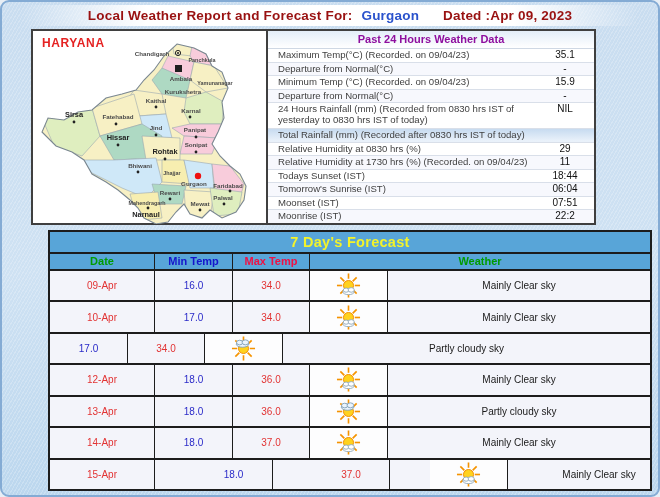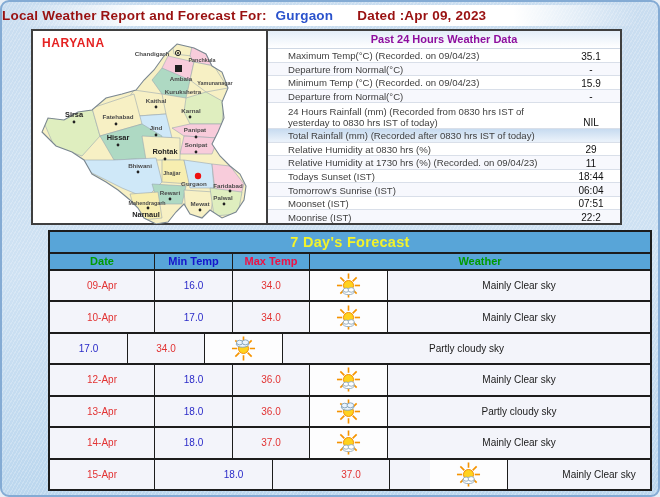--- a/index.html
+++ b/index.html
@@ -9,21 +9,21 @@
     font-family:"Liberation Sans", sans-serif;
     background:
       repeating-linear-gradient(120deg, rgba(255,255,255,.22) 0 1px, rgba(255,255,255,0) 1px 3px),
       linear-gradient(180deg,#c9ddf0 0%, #cfe2f3 55%, #bcd7ee 100%);
     border:2px solid #84abd4; border-radius:9px;
   }
 
   
   .title-bar {
     position:absolute; top:3px; left:0; right:0; height:21px;
-    line-height:21px;
+    text-align:center; line-height:21px;
     font-size:13.5px; font-weight:bold; color:#991111; letter-spacing:.2px;
     background:linear-gradient(90deg, rgba(255,255,255,0) 3%, #ffffff 22%, #ffffff 78%, rgba(255,255,255,0) 97%);
     white-space:nowrap;
   }
   .title-city { color:#2a52cc; margin:0 6px 0 5px; }
   .title-dated { margin-left:14px; }
 
   
   .top-section { position:absolute; top:27px; left:29px; display:flex; }
 
@@ -35,33 +35,33 @@
     position:absolute; top:5px; left:9px; z-index:2;
     color:#e52222; font-weight:bold; font-size:12px; letter-spacing:.6px;
   }
   .map-svg { position:absolute; top:1px; left:1px; }
   .map-svg text { font-family:"Liberation Sans",sans-serif; font-size:6.2px; font-weight:bold; fill:#4a4a4a; text-anchor:middle; }
   .map-svg text.lg { font-size:7.4px; fill:#222; }
   .map-svg text.sm { font-size:5.4px; }
   .map-svg polygon { stroke:#9aa7b0; stroke-width:.6; }
 
   .past24 {
-    width:354px; height:196px; background:#fff;
+    width:328px; height:196px; background:#fff;
     border:2px solid #3f3f3f; border-left:none;
     display:flex; flex-direction:column;
   }
   .p24-header {
     flex:0 0 17px; text-align:center; line-height:17px;
     color:#8e0e9e; font-weight:bold; font-size:11px;
     background:linear-gradient(180deg,#e3edf8,#ffffff);
     border-bottom:1px solid #cfd8e4;
   }
   .prow {
-    flex:1; display:flex; align-items:flex-end;
-    border-bottom:1px solid #d9dfe9; padding-left:20px; background:#fff;
+    flex:1; display:flex; align-items:flex-start;
+    border-bottom:1px solid #d9dfe9; padding-left:10px; background:#fff;
   }
   .prow:nth-child(odd) { background:#f7f8fd; }
   .prow.two { flex:2; }
   .prow.hl { background:linear-gradient(180deg,#c7dbf0 0%, #e9f1fa 90%); }
   .prow:last-child { border-bottom:none; }
   .plabel { flex:1; font-size:9.6px; color:#3f3f3f; line-height:1.18; }
   .pvalue { flex:0 0 58px; text-align:center; font-size:10px; color:#101010; }
 
   
   .forecast {

